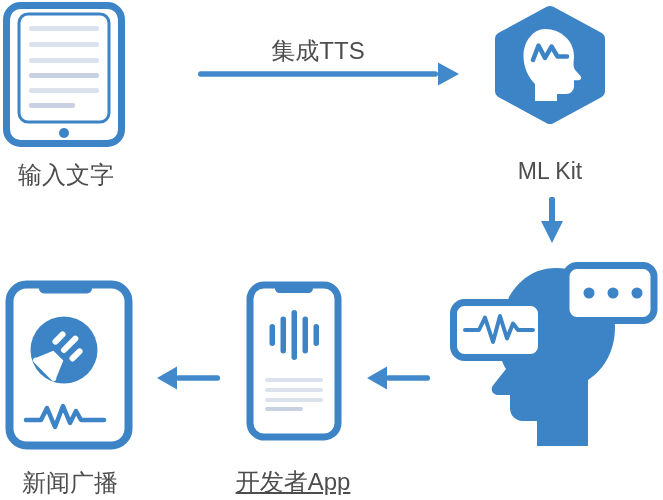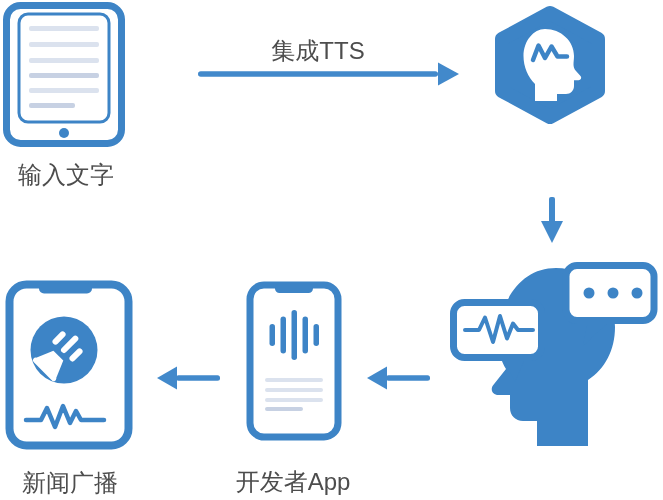--- a/index.html
+++ b/index.html
@@ -58,20 +58,21 @@
   </svg>
 
   <svg class="abs" style="left:488px;top:3px;" width="124" height="124" viewBox="0 0 124 124">
     <polygon class="fb sb" points="62,10 110,36 110,88 62,114 14,88 14,36" stroke-width="14" stroke-linejoin="round"></polygon>
     <path class="fw" d="M57 26 C73 26 86 38 86 53 C86 59 84 64 88 68 L92.5 73
              C94 74.8 92.9 77.2 90.5 77.2 L86 77.2 L86 83
              C86 87.5 82.5 91 78 91 L69 91 L69 98 L47 98 L47 81
              C40 74 35.5 64 35.5 53 C35.5 38 45.5 26 57 26 Z"></path>
     <polyline class="nf sb rl" points="45,57 50.5,42.5 57,55 63.5,43.5 69.5,53.5 79,53.5" stroke-width="4.5"></polyline>
   </svg>
+  <div class="label center" style="left:488px;top:158px;width:124px;font-size:23px;">ML Kit</div>
 
   <svg class="abs" style="left:539px;top:195px;" width="26" height="50" viewBox="0 0 26 50">
     <rect class="fa" x="10" y="2" width="6" height="26" rx="2"></rect>
     <polygon class="fa" points="2,26 24,26 13,48"></polygon>
   </svg>
 
   <svg class="abs" style="left:444px;top:254px;" width="218" height="196" viewBox="0 0 218 196">
     <path class="fb" d="M112 14 C145 14 171 40 171 73 C171 96 161 115 144 126
              L144 192 L93 192 L93 167 L79 167
              C71.5 167 66 161.5 66 154 L66 141 L54.5 141
@@ -104,21 +105,21 @@
       <rect class="fb" x="56.5" y="35.5" width="5.5" height="37" rx="2.75"></rect>
       <rect class="fb" x="67.5" y="43" width="5.5" height="22" rx="2.75"></rect>
     </g>
     <g>
       <rect class="fl" x="19" y="97" width="58" height="4" rx="2"></rect>
       <rect class="fl" x="19" y="107" width="58" height="4" rx="2"></rect>
       <rect class="fl" x="19" y="117" width="58" height="4" rx="2"></rect>
       <rect class="fm" x="19" y="126" width="38" height="4" rx="2"></rect>
     </g>
   </svg>
-  <div class="label center" style="left:233px;top:468px;width:120px;">开发者App</div>
+  <div class="label center" style="left:233px;top:468px;width:120px;text-decoration:underline;">开发者App</div>
 
   <svg class="abs" style="left:157px;top:365px;" width="64" height="26" viewBox="0 0 64 26">
     <polygon class="fa" points="0,13 20,1.5 20,24.5"></polygon>
     <rect class="fa" x="19" y="10.2" width="44" height="5.6" rx="2.5"></rect>
   </svg>
 
   <svg class="abs" style="left:5px;top:280px;" width="130" height="170" viewBox="0 0 130 170">
     <rect class="fw sb" x="4.5" y="4.5" width="119" height="161" rx="17" stroke-width="8"></rect>
     <rect class="fb" x="34" y="3.5" width="53" height="10" rx="5"></rect>
     <circle class="fb" cx="59" cy="70" r="33.5"></circle>

